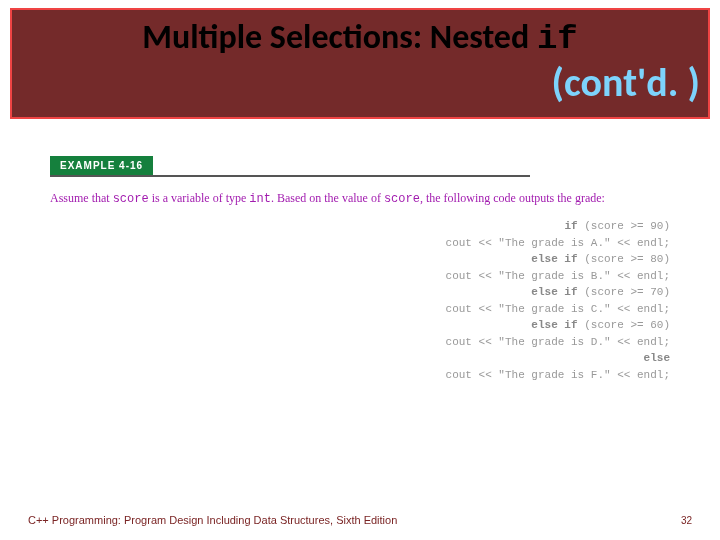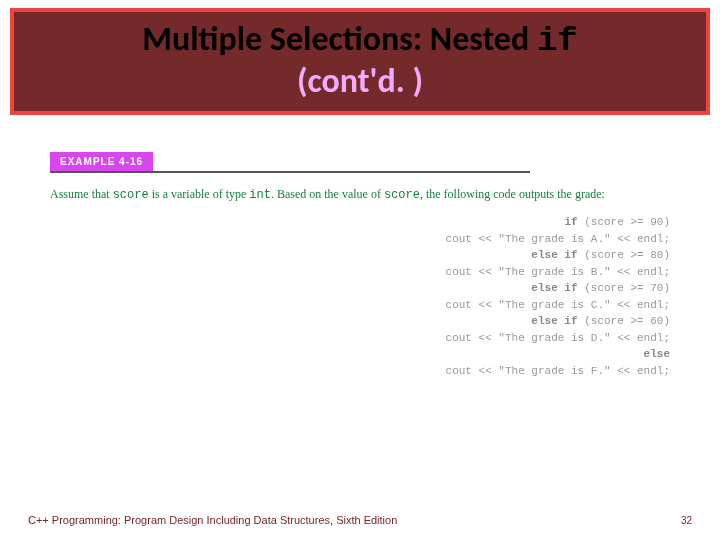--- a/index.html
+++ b/index.html
@@ -6,65 +6,66 @@
   body {
     width: 720px;
     height: 540px;
     background: #fff;
     font-family: Arial, sans-serif;
     position: relative;
     overflow: hidden;
   }
   .title-box {
     margin: 8px 10px 0 10px;
-    border: 4px solid #ef4444;
+    border: 2px solid #ef4444;
     background: #742a2a;
     padding: 6px 8px 10px 8px;
     text-align: center;
   }
   .title-box .line1 {
     color: #000;
     font-size: 34px;
     font-weight: bold;
     font-family: "Calibri", Arial, sans-serif;
   }
   .title-box .line1 .mono {
     font-family: "Courier New", monospace;
     font-weight: bold;
   }
   .title-box .line2 {
-    color: #f0abfc;
-    font-size: 34px;
+    color: #7dd3fc;
+    font-size: 40px;
     font-weight: bold;
     font-family: "Calibri", Arial, sans-serif;
+    text-align: right;
   }
   .content {
     padding: 18px 50px 0 50px;
   }
   .example-tag {
     display: inline-block;
-    background: #d946ef;
+    background: #15803d;
     color: #fff;
     font-size: 10px;
     font-weight: bold;
     letter-spacing: 1px;
     padding: 4px 10px;
     font-family: Arial, sans-serif;
     margin-top: 19px;
   }
   .hr-line {
     border: none;
     border-top: 2px solid #555;
     margin: 0 0 12px 0;
     width: 480px;
   }
   .intro {
     font-family: Georgia, "Times New Roman", serif;
     font-size: 12px;
-    color: #15803d;
+    color: #a21caf;
     line-height: 1.5;
     width: 560px;
     margin-bottom: 10px;
   }
   .intro .mono {
     font-family: "Courier New", monospace;
     font-size: 12px;
   }
   .code {
     font-family: "Courier New", monospace;

